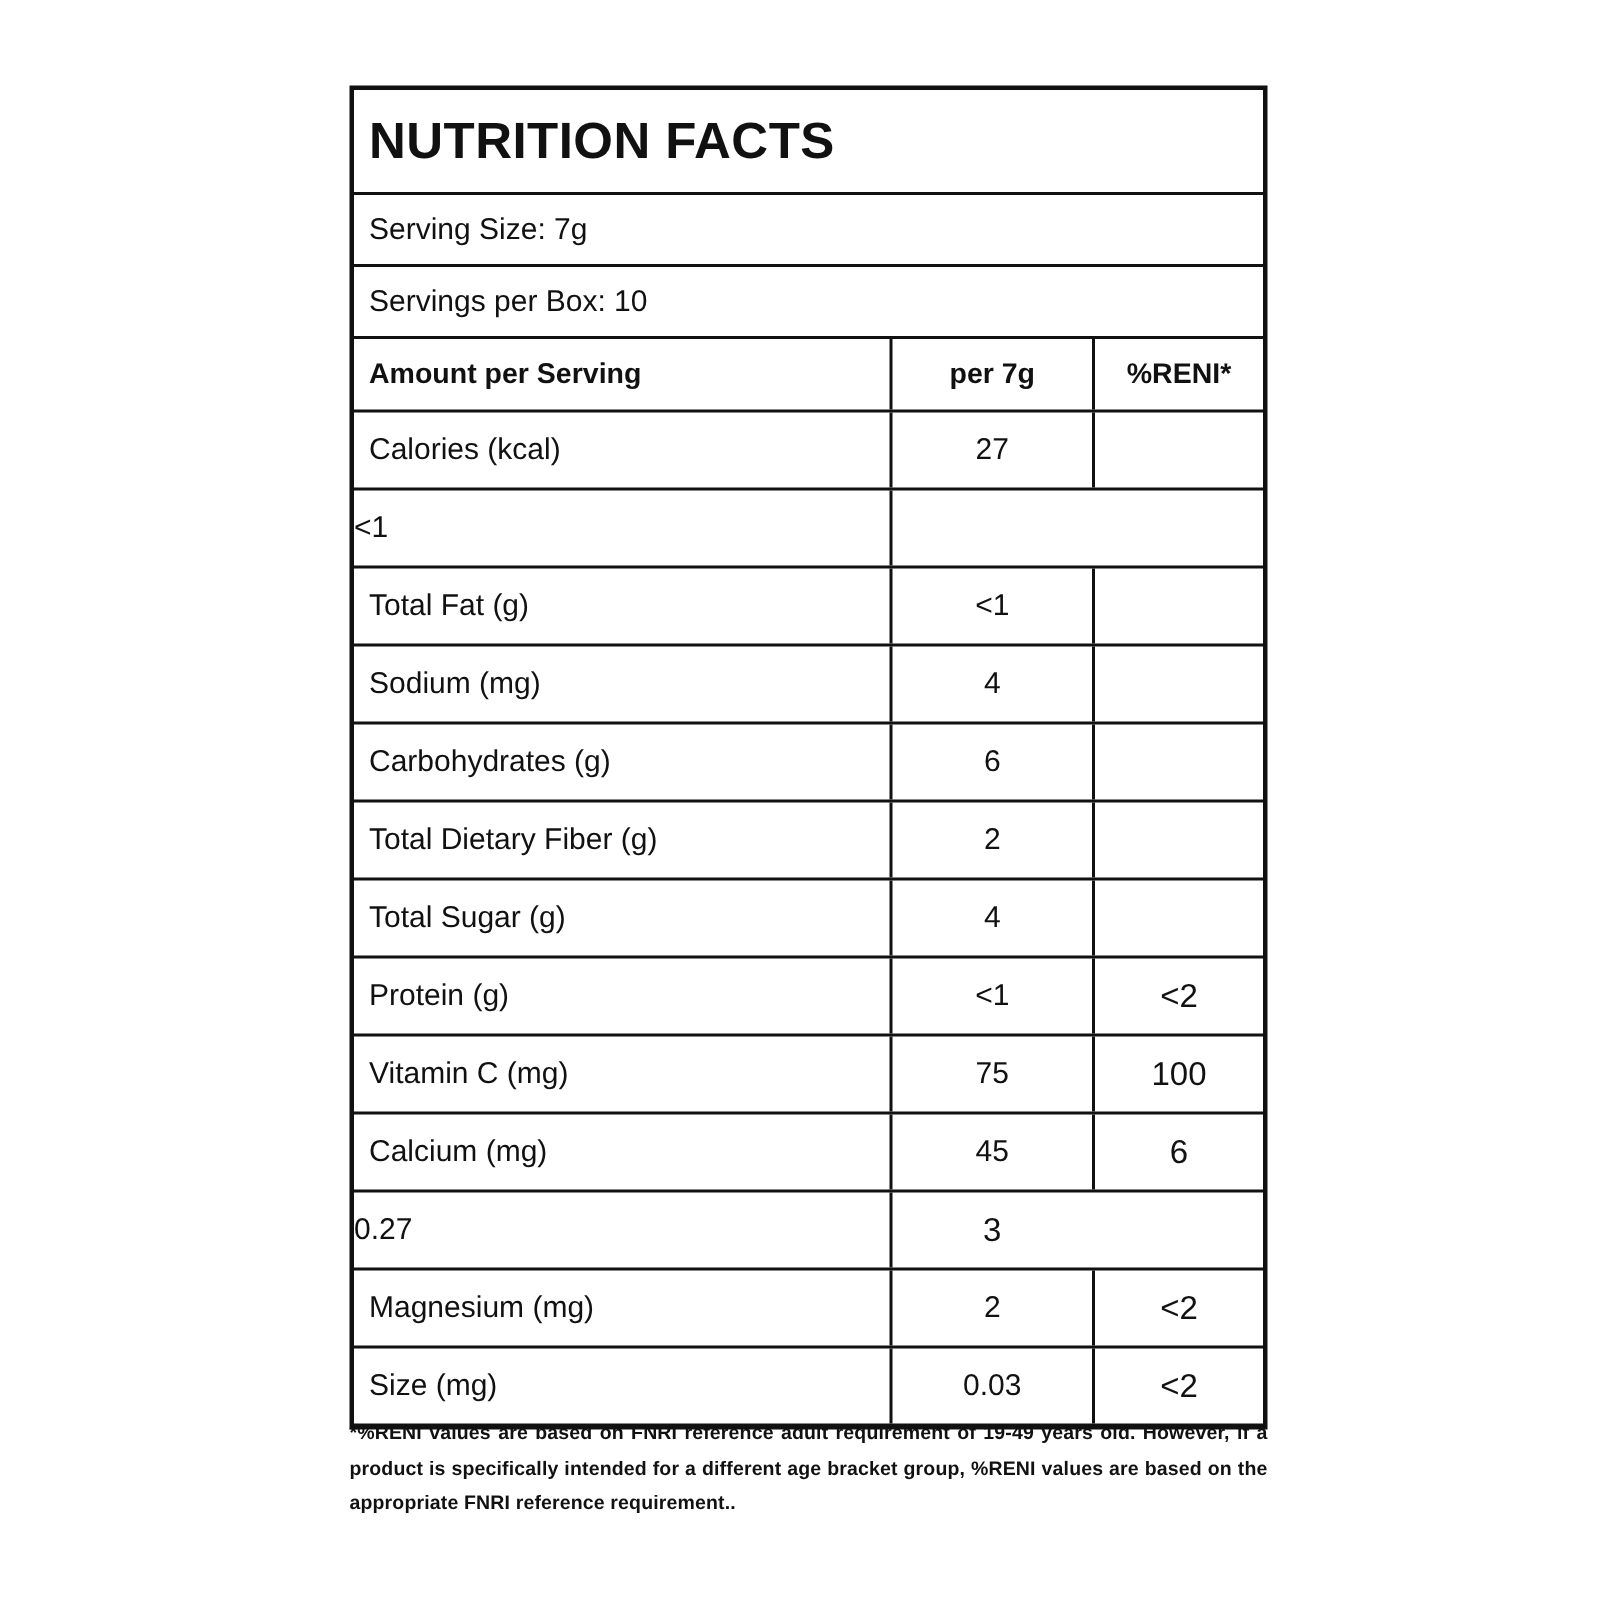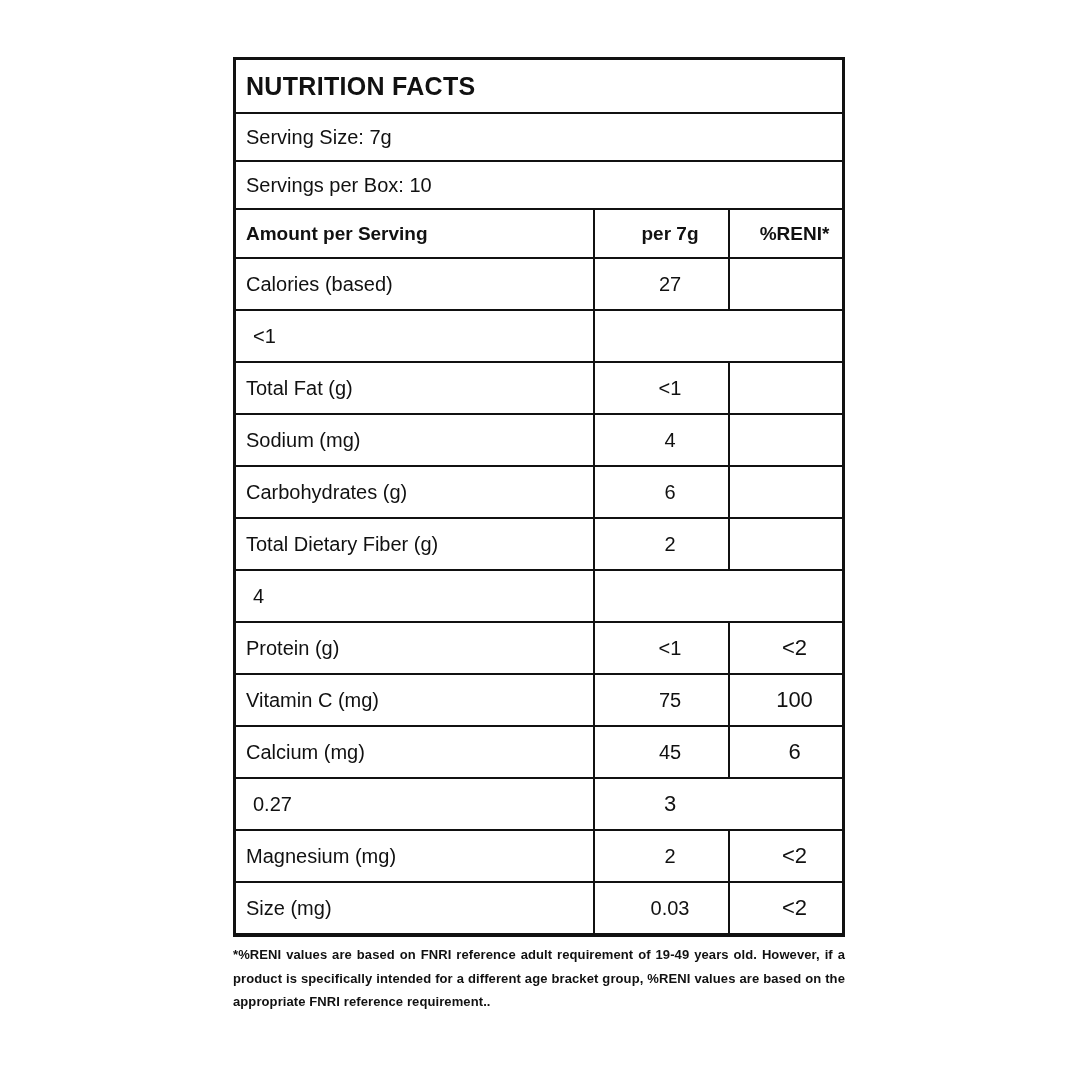--- a/index.html
+++ b/index.html
@@ -19,25 +19,25 @@
     position: absolute;
     left: 233px;
     top: 57px;
     width: 612px;
     box-sizing: border-box;
     border: 3px solid #111111;
     border-bottom-width: 4px;
     background: #ffffff;
   }
   .title-row {
-    height: 52px;
+    height: 68px;
     display: flex;
     align-items: center;
     padding-left: 10px;
-    font-size: 25px;
+    font-size: 34px;
     font-weight: 800;
     letter-spacing: 0.3px;
   }
   .info-row {
     height: 46px;
     display: flex;
     align-items: center;
     padding-left: 10px;
     font-size: 20px;
     border-top: 2px solid #111111;
@@ -45,21 +45,20 @@
   }
   .grid-row {
     display: grid;
     grid-template-columns: 357px 135px 1fr;
     border-top: 2px solid #111111;
   }
   .grid-row .cell {
     display: flex;
     align-items: center;
     box-sizing: border-box;
-    padding-left: 17px;
   }
   .grid-row .cell + .cell {
     border-left: 2px solid #111111;
     justify-content: center;
   }
   .header-row {
     height: 47px;
   }
   .header-row .cell {
     font-weight: 700;
@@ -108,21 +107,21 @@
     <div class="info-row">Servings per Box: 10</div>
 
     <div class="grid-row header-row">
       <div class="cell name">Amount per Serving</div>
       <div class="cell">per 7g</div>
       <div class="cell">%RENI*</div>
     </div>
 
     <div id="rows-container">
   <div class="grid-row data-row">
-    <div class="cell name">Calories (based)</div>
+    <div class="cell name">Calories (kcal)</div>
     <div class="cell per">27</div>
     <div class="cell reni"></div>
   </div>
 
   <div class="grid-row data-row">
     <div class="cell per">&lt;1</div>
     <div class="cell reni"></div>
   </div>
 
   <div class="grid-row data-row">
@@ -143,20 +142,21 @@
     <div class="cell reni"></div>
   </div>
 
   <div class="grid-row data-row">
     <div class="cell name">Total Dietary Fiber (g)</div>
     <div class="cell per">2</div>
     <div class="cell reni"></div>
   </div>
 
   <div class="grid-row data-row">
+    <div class="cell name">Total Sugar (g)</div>
     <div class="cell per">4</div>
     <div class="cell reni"></div>
   </div>
 
   <div class="grid-row data-row">
     <div class="cell name">Protein (g)</div>
     <div class="cell per">&lt;1</div>
     <div class="cell reni">&lt;2</div>
   </div>
 

